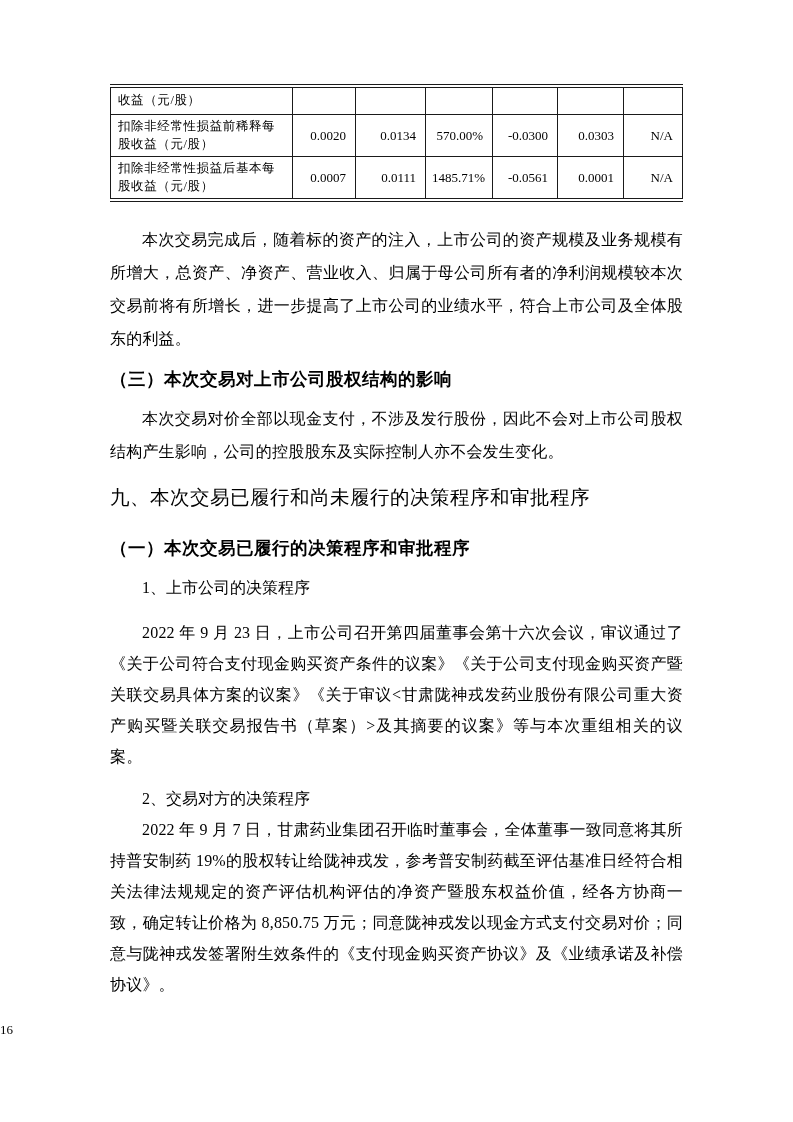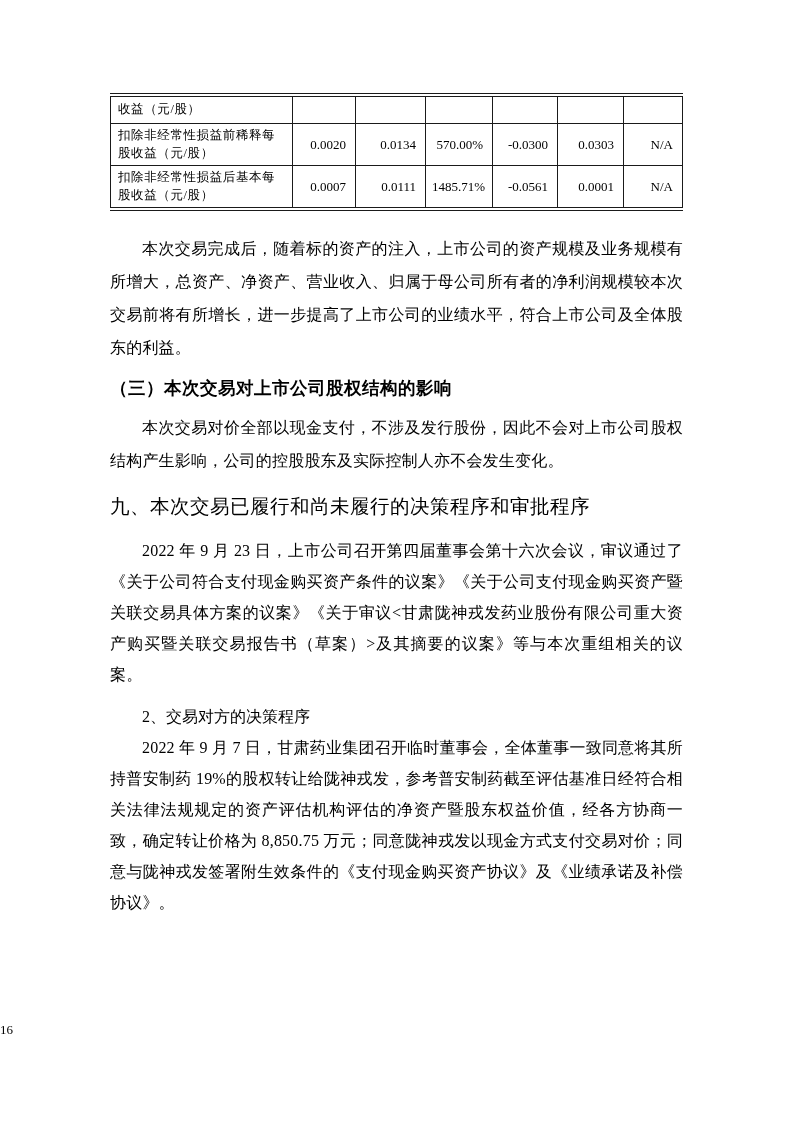--- a/index.html
+++ b/index.html
@@ -9,21 +9,21 @@
     height: 1122px;
     margin: 0 auto;
     background: #ffffff;
     color: #000000;
     font-family: "Liberation Serif", "DejaVu Serif", serif;
     overflow: hidden;
   }
   .content {
     position: absolute;
     left: 110px;
-    top: 93px;
+    top: 84px;
     width: 573px;
   }
   
   .report-table {
     border-collapse: collapse;
     table-layout: fixed;
     width: 572px;
     border-top: 4px double #1a1a1a;
     border-bottom: 4px double #1a1a1a;
     font-size: 12.5px;
@@ -144,21 +144,23 @@
     </table>
 
     <p class="para lh33 mt-p1">本次交易完成后，随着标的资产的注入，上市公司的资产规模及业务规模有所增大，总资产、净资产、营业收入、归属于母公司所有者的净利润规模较本次交易前将有所增长，进一步提高了上市公司的业绩水平，符合上市公司及全体股东的利益。</p>
 
     <h3 class="h-level2 mt-h3a">（三）本次交易对上市公司股权结构的影响</h3>
 
     <p class="para lh33 mt-p2">本次交易对价全部以现金支付，不涉及发行股份，因此不会对上市公司股权结构产生影响，公司的控股股东及实际控制人亦不会发生变化。</p>
 
     <h2 class="h-level1 mt-h9">九、本次交易已履行和尚未履行的决策程序和审批程序</h2>
 
+    <h3 class="h-level2 mt-h1a">（一）本次交易已履行的决策程序和审批程序</h3>
 
+    <p class="sub-item mt-sub1">1、上市公司的决策程序</p>
 
     <p class="para lh31 mt-p3">2022 年 9 月 23 日，上市公司召开第四届董事会第十六次会议，审议通过了《关于公司符合支付现金购买资产条件的议案》《关于公司支付现金购买资产暨关联交易具体方案的议案》《关于审议&lt;甘肃陇神戎发药业股份有限公司重大资产购买暨关联交易报告书（草案）&gt;及其摘要的议案》等与本次重组相关的议案。</p>
 
     <p class="sub-item mt-sub2">2、交易对方的决策程序</p>
 
     <p class="para lh31 mt-p4">2022 年 9 月 7 日，甘肃药业集团召开临时董事会，全体董事一致同意将其所持普安制药 19%的股权转让给陇神戎发，参考普安制药截至评估基准日经符合相关法律法规规定的资产评估机构评估的净资产暨股东权益价值，经各方协商一致，确定转让价格为 8,850.75 万元；同意陇神戎发以现金方式支付交易对价；同意与陇神戎发签署附生效条件的《支付现金购买资产协议》及《业绩承诺及补偿协议》。</p>
 
   </div>
 
   <div class="page-number">16</div>

